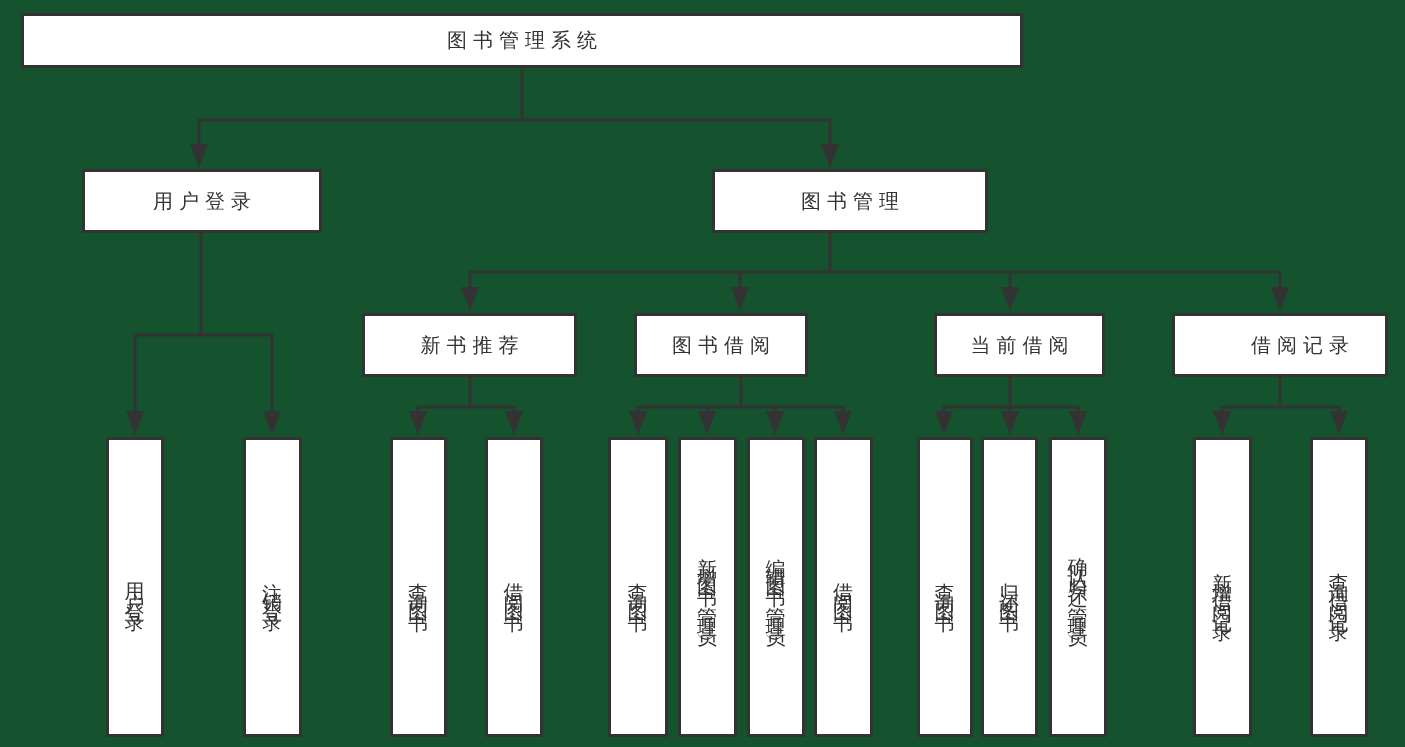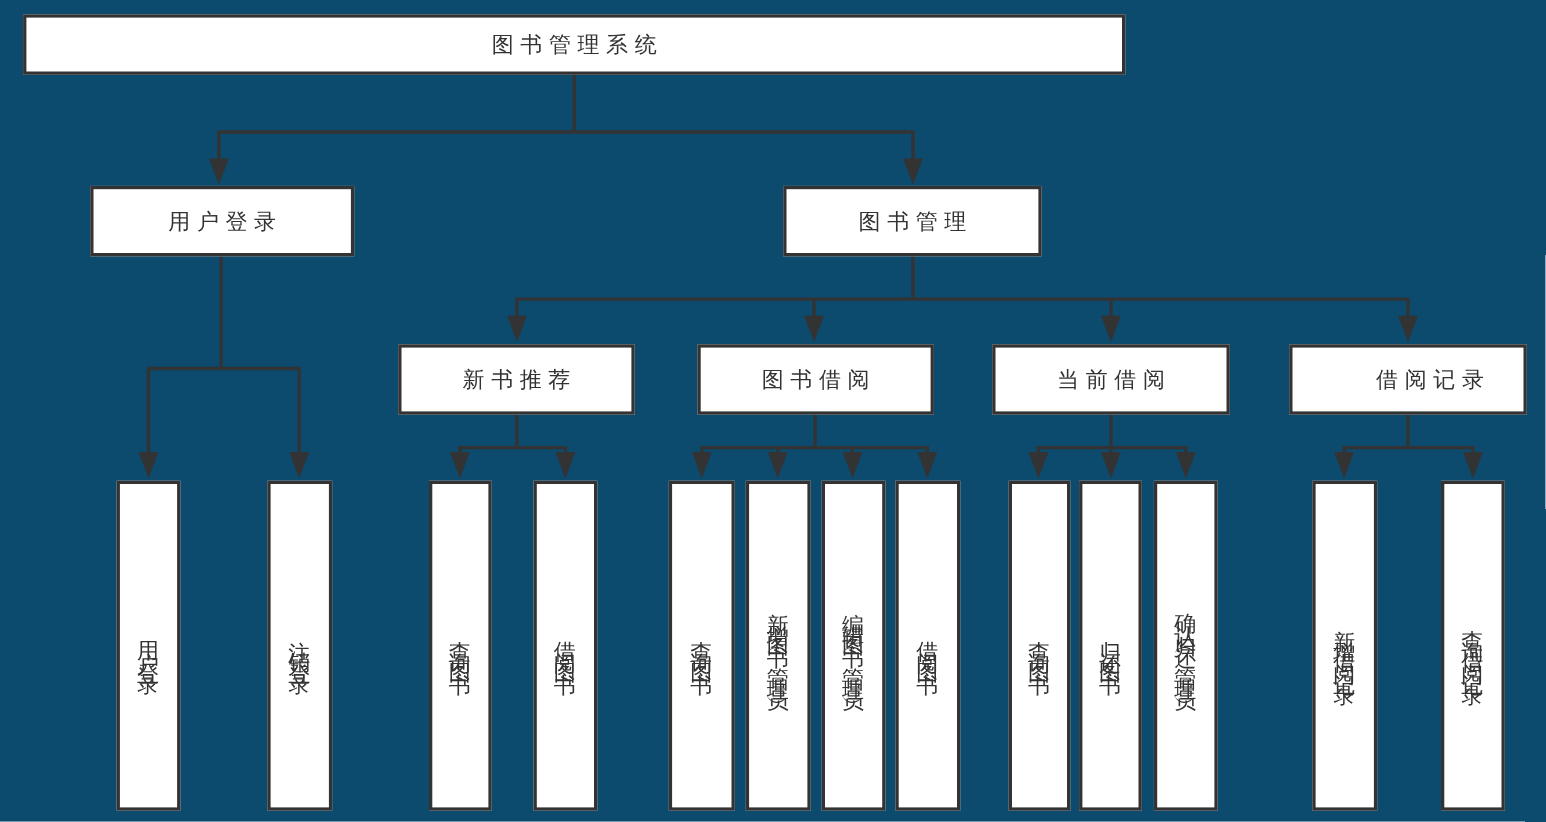--- a/index.html
+++ b/index.html
@@ -1,20 +1,20 @@
 <!DOCTYPE html>
 <html><head>
 <meta charset="utf-8">
 <style>
   html, body { margin: 0; padding: 0; background: #ffffff; }
   #canvas {
     position: relative;
     width: 1405px;
     height: 747px;
-    background: #0c4a6e;
+    background: #14532d;
     font-family: "DejaVu Sans", sans-serif;
     overflow: hidden;
   }
   #connector-layer {
     position: absolute;
     left: 0; top: 0;
     width: 1405px; height: 747px;
     z-index: 1;
   }
   .box {
@@ -30,25 +30,25 @@
   }
   .h-label {
     font-size: 20px;
     letter-spacing: 6px;
     text-indent: 6px;
     white-space: nowrap;
     color: #333333;
   }
   .root-box    { left: 21px;  top: 13px;  width: 1002px; height: 55px; }
   .lvl1-login  { left: 82px;  top: 169px; width: 240px;  height: 64px; }
-  .lvl1-mgmt   { left: 712px; top: 169px; width: 235px;  height: 64px; }
+  .lvl1-mgmt   { left: 712px; top: 169px; width: 276px;  height: 64px; }
   .lvl2 { top: 313px; height: 64px; }
   .lvl2-nbr { left: 362px;  width: 215px; }
-  .lvl2-bb  { left: 634px;  width: 215px; }
-  .lvl2-cb  { left: 902px;  width: 216px; }
+  .lvl2-bb  { left: 634px;  width: 174px; }
+  .lvl2-cb  { left: 934px;  width: 171px; }
   .lvl2-br  { left: 1172px; width: 216px; padding-left: 40px; }
   .leaf { top: 437px; height: 300px; }
   .v-label {
     writing-mode: vertical-rl;
     text-orientation: mixed;
     font-size: 20px;
     letter-spacing: 10px;
     line-height: 1;
     color: #333333;
     white-space: nowrap;

